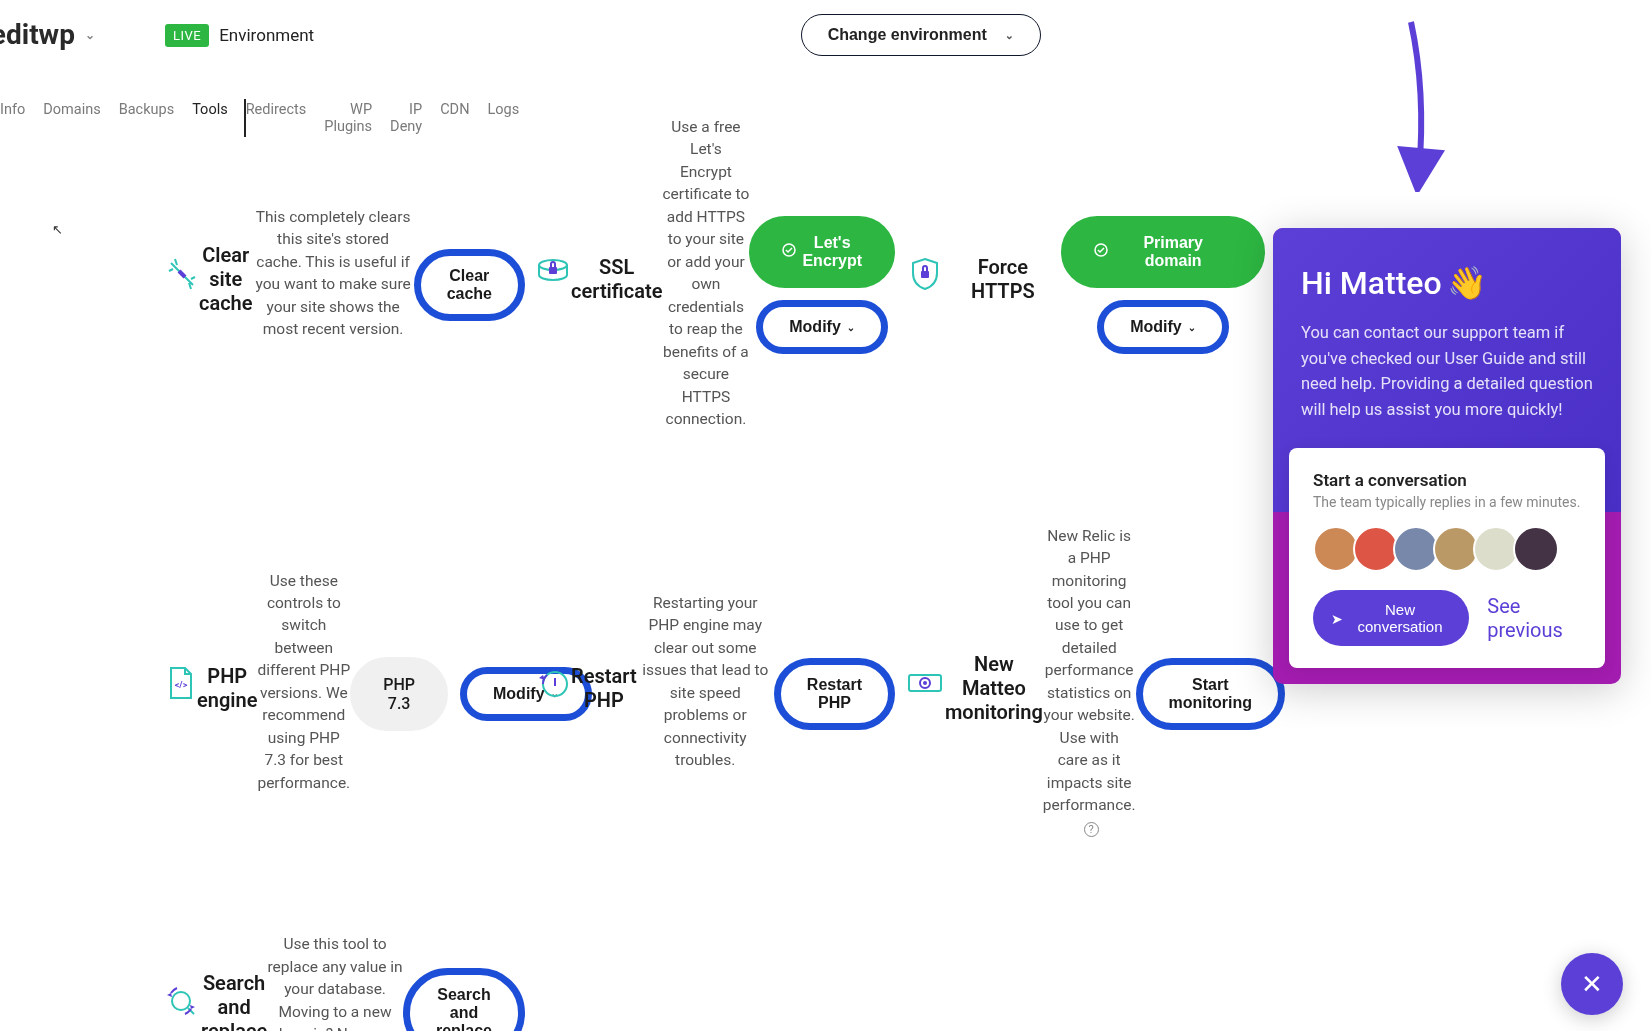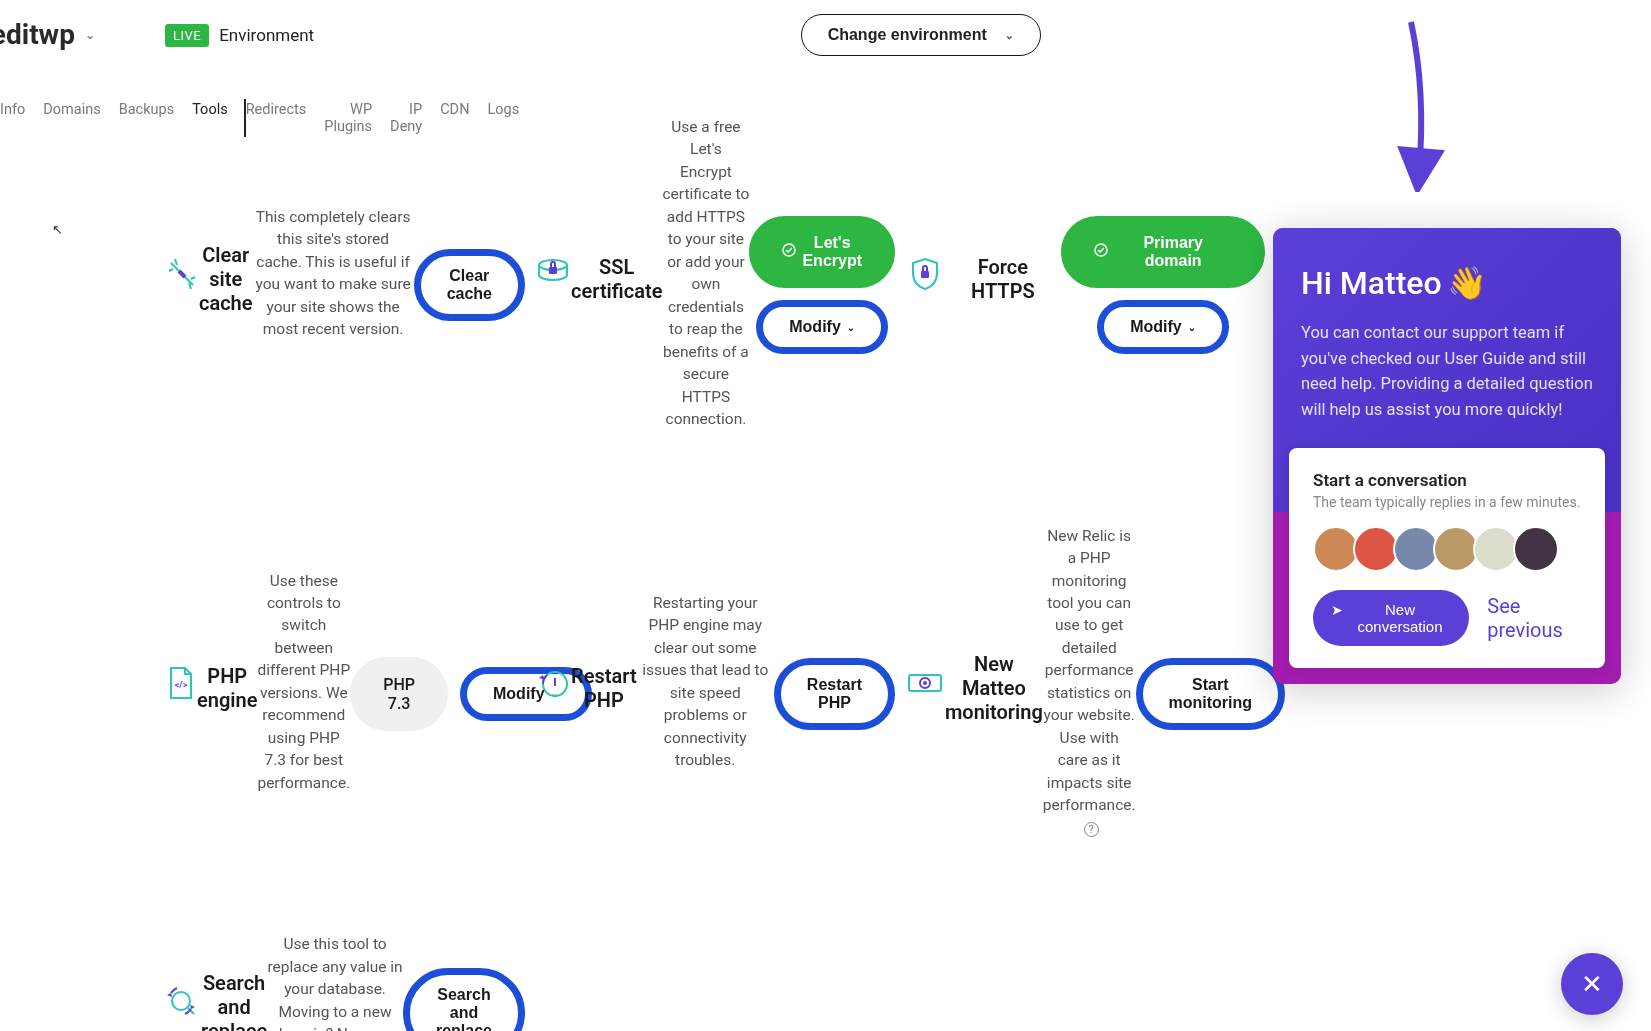--- a/index.html
+++ b/index.html
@@ -248,20 +248,21 @@
 .newconv {
   background: #5b3fd6;
   color: #fff;
   border: none;
   border-radius: 999px;
   padding: 11px 22px 11px 18px;
   font-size: 15px;
   font-weight: 500;
   cursor: pointer;
   display: inline-flex;
+  align-items: center;
   gap: 10px;
 }
 .see-prev {
   color: #5b3fd6;
   font-size: 20px;
   cursor: pointer;
 }
 .chat-fab {
   position: absolute;
   right: 28px;

